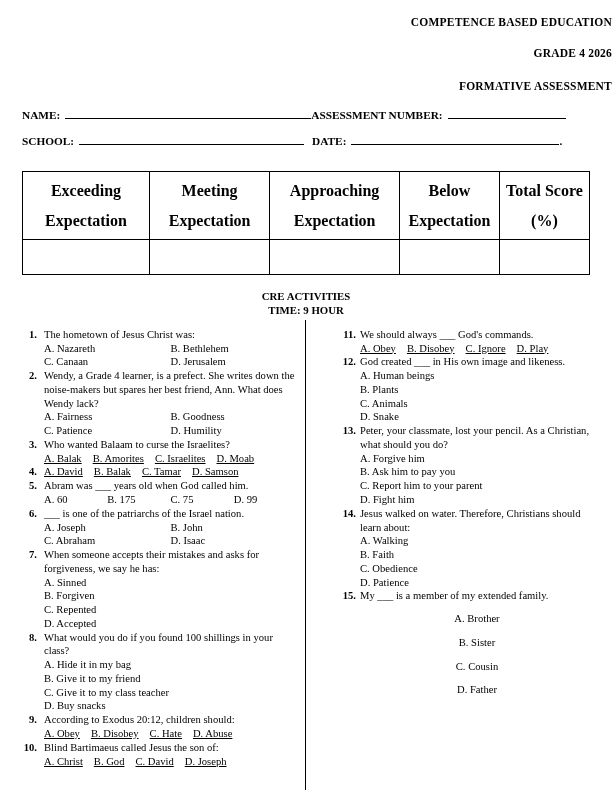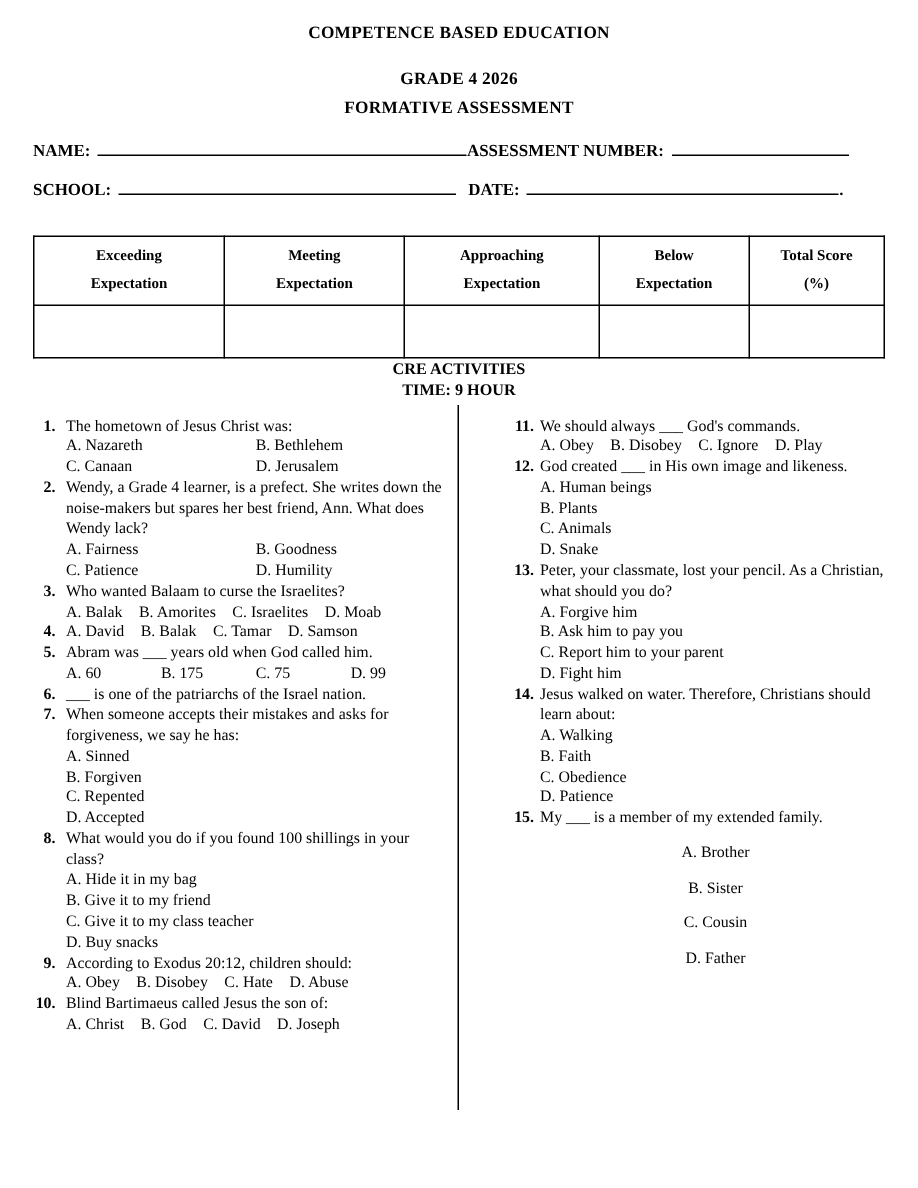--- a/index.html
+++ b/index.html
@@ -12,27 +12,27 @@
     height: 792px;
     font-family: "Liberation Serif", "DejaVu Serif", serif;
     color: #000000;
     position: relative;
     overflow: hidden;
   }
 
   
   .title-block { padding-top: 16px; }
   .doc-title {
-    text-align: center;
+    text-align: right;
     font-weight: bold;
     font-size: 11.5px;
     letter-spacing: 0.2px;
     margin: 0 0 19px 0;
   }
-  .doc-title.t2 { margin-bottom: 7px; }
+  .doc-title.t2 { margin-bottom: 21px; }
   .doc-title.t3 { margin-bottom: 17px; }
 
   
   .fields { padding: 0 22px; }
   .field-row {
     display: flex;
     align-items: baseline;
     font-weight: bold;
     font-size: 11.3px;
     white-space: nowrap;
@@ -56,40 +56,40 @@
   .score-table-wrap { padding: 10px 22px 0 22px; }
   table.score-table {
     width: 100%;
     border-collapse: collapse;
     table-layout: fixed;
   }
   table.score-table td, table.score-table th {
     border: 1.1px solid #000;
     text-align: center;
     font-weight: bold;
-    font-size: 10px;
+    font-size: 16px;
     padding: 4px 2px;
     line-height: 1.85;
     vertical-align: middle;
   }
   table.score-table th .l2 { display: block; }
   td.blank-cell { height: 26px; }
   col.c1 { width: 22.4%; }
   col.c2 { width: 21.2%; }
   col.c3 { width: 22.9%; }
   col.c4 { width: 17.6%; }
   col.c5 { width: 15.9%; }
 
   
   .subject-head {
     text-align: center;
     font-weight: bold;
     font-size: 10.8px;
     line-height: 1.28;
-    margin-top: 1px;
+    margin-top: 15px;
   }
 
   
   .columns {
     position: relative;
     display: flex;
     margin-top: 10px;
     padding: 0 14px 0 20px;
   }
   .col {
@@ -127,21 +127,21 @@
   .q-stem { }
 
   .opts { }
   .opt-row { white-space: nowrap; }
   .opt-row .op {
     display: inline-block;
   }
   
   .opts.grid2 .opt-row .op { width: 50%; }
   
-  .opts.inline4 .opt-row .op { margin-right: 11px; }
+  .opts.inline4 .opt-row .op { margin-right: 11px; text-decoration: underline; }
   .opts.inline4 .opt-row .op:last-child { margin-right: 0; }
   
   .opts.stack .opt-row { display: block; }
   .opts.stack.loose .opt-row { margin-bottom: 10px; }
   .opts.stack.loose { margin-top: 9px; text-align: center; }
 </style>
 </head>
 <body>
 
 <div class="title-block">
@@ -267,20 +267,24 @@
             <div class="q-stem">Abram was ___ years old when God called him.</div>
             <div class="opts grid2">
               <div class="opt-row"><span class="op" style="width: 25%;">A. 60</span><span class="op" style="width: 25%;">B. 175</span><span class="op" style="width: 25%;">C. 75</span><span class="op" style="width: 25%;">D. 99</span></div>
             </div>
           </div>
         </li>
         <li class="q">
           <span class="q-num">6.</span>
           <div class="q-body">
             <div class="q-stem">___ is one of the patriarchs of the Israel nation.</div>
+            <div class="opts grid2">
+              <div class="opt-row"><span class="op">A. Joseph</span><span class="op">B. John</span></div>
+              <div class="opt-row"><span class="op">C. Abraham</span><span class="op">D. Isaac</span></div>
+            </div>
           </div>
         </li>
         <li class="q">
           <span class="q-num">7.</span>
           <div class="q-body">
             <div class="q-stem">When someone accepts their mistakes and asks for forgiveness, we say he has:</div>
             <div class="opts stack">
               <div class="opt-row"><span class="op">A. Sinned</span></div>
               <div class="opt-row"><span class="op">B. Forgiven</span></div>
               <div class="opt-row"><span class="op">C. Repented</span></div>

